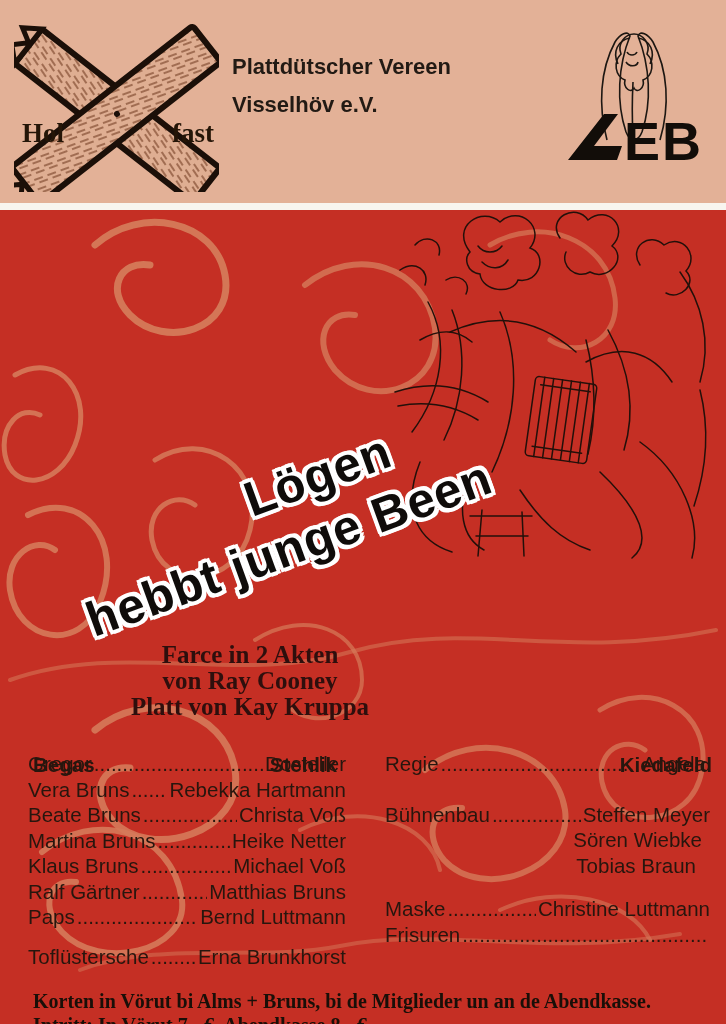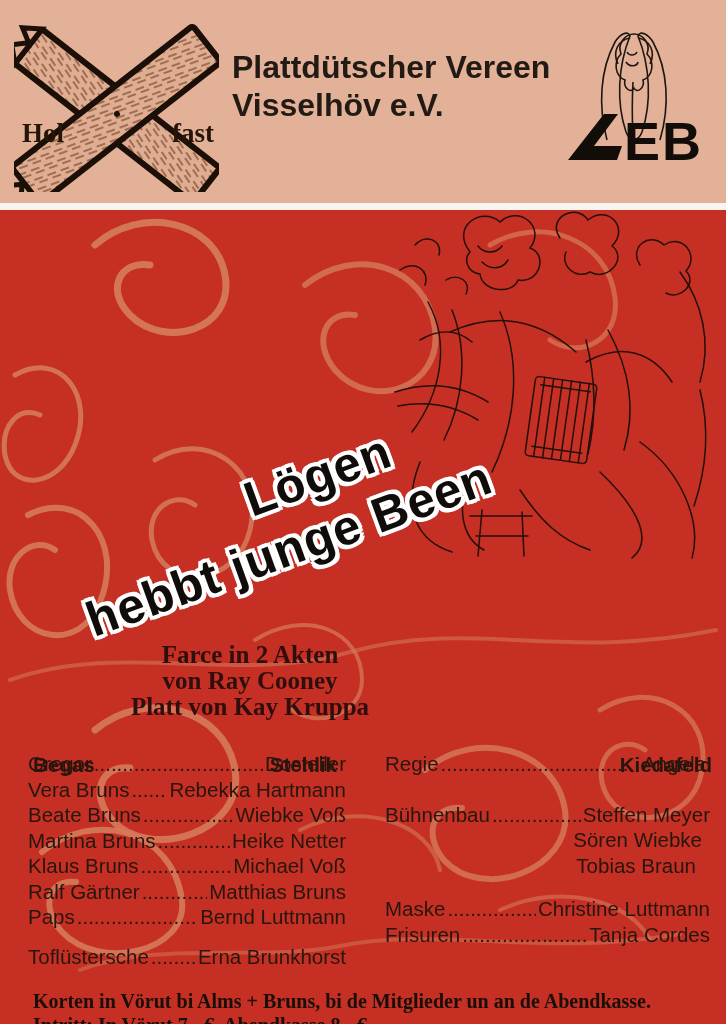--- a/index.html
+++ b/index.html
@@ -2,21 +2,21 @@
 <html><head>
 <meta charset="utf-8">
 <style>
   html,body{margin:0;padding:0;}
   body{width:726px;height:1024px;overflow:hidden;font-family:"Liberation Sans",sans-serif;}
   #poster{position:relative;width:726px;height:1024px;background:#c52f24;}
 
   
   #header{position:absolute;left:0;top:0;width:726px;height:203px;background:#e3b197;}
   #white-band{position:absolute;left:0;top:203px;width:726px;height:7px;background:#f8f5ef;}
-  .org-name{position:absolute;left:232px;top:48px;font-weight:bold;font-size:32px;line-height:38px;
+  .org-name{position:absolute;left:232px;top:48px;font-weight:bold;font-size:22px;line-height:38px;
             color:#221a14;letter-spacing:0;}
   .coop{position:absolute;left:288px;top:140px;font-size:23px;color:#2a2019;}
   #holfast-logo{position:absolute;left:14px;top:20px;}
   #leb-logo{position:absolute;left:560px;top:22px;}
   .logo-word{font-family:"Liberation Serif",serif;font-weight:bold;fill:#241507;font-size:27px;}
 
   
   #body-area{position:absolute;left:0;top:210px;width:726px;height:814px;background:#c52f24;}
   #sketches{position:absolute;left:0;top:0;}
 
@@ -179,21 +179,21 @@
         <span class="ghost g-actor">Stehlik</span>
       </div>
       <div class="cast-row">
         <span class="role">Vera Bruns</span>
         <span class="leader">..........................................................................................</span>
         <span class="actor">Rebekka Hartmann</span>
       </div>
       <div class="cast-row">
         <span class="role">Beate Bruns</span>
         <span class="leader">..........................................................................................</span>
-        <span class="actor">Wiebke Voß</span>
+        <span class="actor">Christa Voß</span>
       </div>
       <div class="cast-row">
         <span class="role">Martina Bruns</span>
         <span class="leader">..........................................................................................</span>
         <span class="actor">Heike Netter</span>
       </div>
       <div class="cast-row">
         <span class="role">Klaus Bruns</span>
         <span class="leader">..........................................................................................</span>
         <span class="actor">Michael Voß</span>
@@ -237,21 +237,20 @@
       </div>
       <div class="gapC"></div>
       <div class="cast-row">
         <span class="role">Maske</span>
         <span class="leader">..........................................................................................</span>
         <span class="actor">Christine Luttmann</span>
       </div>
       <div class="cast-row">
         <span class="role">Frisuren</span>
         <span class="leader">..........................................................................................</span>
-        <span class="actor">Tanja Cordes</span>
       </div>
     </div>
 
     <div id="tickets">
       <div>Korten in Vörut bi Alms + Bruns, bi de Mitglieder un an de Abendkasse.</div>
       <div>Intritt: In Vörut 7,- €, Abendkasse 8,- €</div>
     </div>
 
   </div>
 </div>

